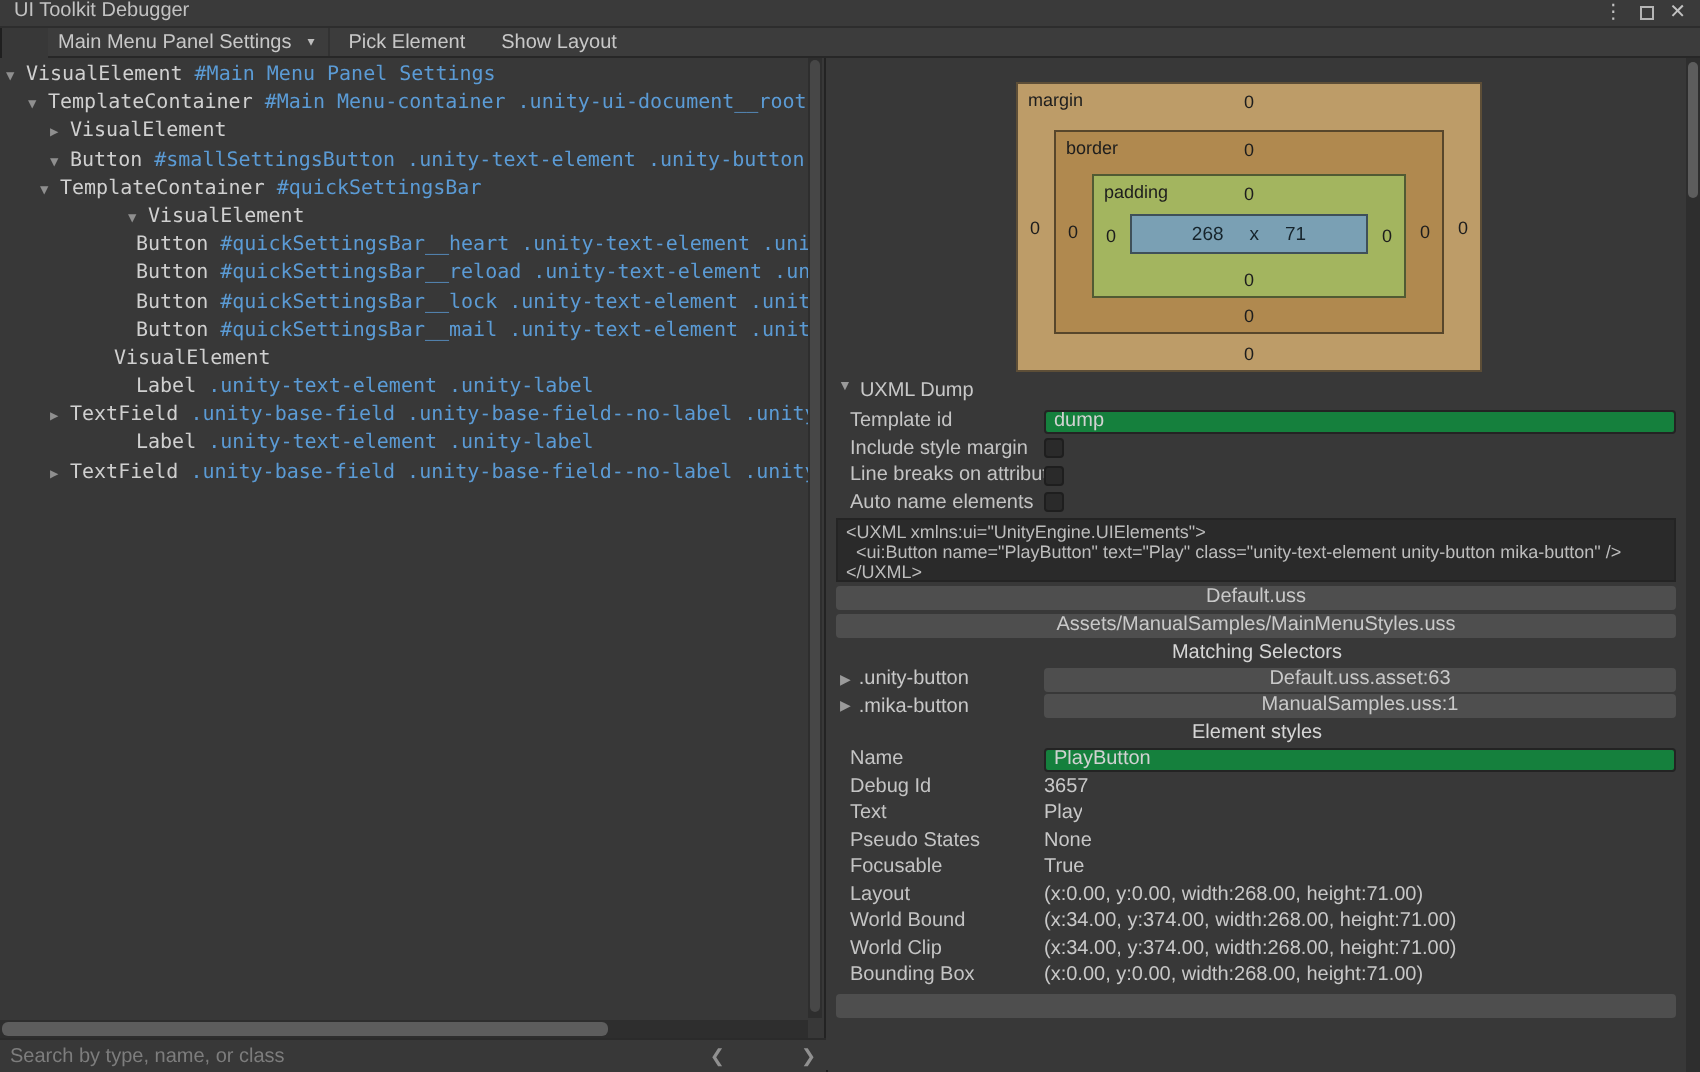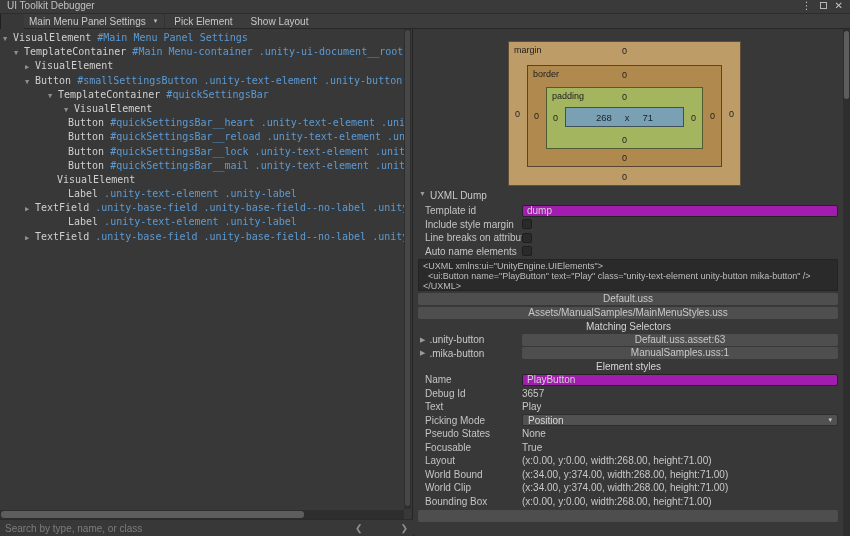--- a/index.html
+++ b/index.html
@@ -53,21 +53,21 @@
   .bm-num.bottom{left:0;right:0;bottom:3px;text-align:center;}
   .bm-num.left{left:6px;top:50%;transform:translateY(-50%);}
   .bm-num.right{right:6px;top:50%;transform:translateY(-50%);}
 
   
   .foldout{height:14px;display:flex;align-items:flex-start;padding-left:5px;gap:4px;}
   .tri{color:#9a9a9a;font-size:7px;}
   .prop-row{height:13.5px;display:flex;align-items:center;}
   .prop-label{width:108px;padding-left:11px;color:#c4c4c4;flex:none;overflow:hidden;white-space:nowrap;}
   .prop-control{flex:1;margin-right:5px;display:flex;align-items:center;min-width:0;}
-  .text-input{flex:1;height:12px;background:#a21caf;border:1px solid #232323;border-radius:2px;color:#d2d2d2;padding:0 4px;display:flex;align-items:center;overflow:hidden;white-space:nowrap;}
+  .text-input{flex:1;height:12px;background:#15803d;border:1px solid #232323;border-radius:2px;color:#d2d2d2;padding:0 4px;display:flex;align-items:center;overflow:hidden;white-space:nowrap;}
   .checkbox{width:10px;height:10px;background:#2a2a2a;border:1px solid #1e1e1e;border-radius:2px;flex:none;}
   .plain-value{color:#c8c8c8;overflow:hidden;white-space:nowrap;}
   .dropdown{flex:1;height:12px;background:#515151;border:1px solid #2e2e2e;border-radius:2px;display:flex;align-items:center;padding:0 5px;color:#d8d8d8;}
   .dd-caret{margin-left:auto;font-size:7px;color:#c8c8c8;}
   #uxml-code{margin:1px 5px 2px 4px;height:32px;background:#2a2a2a;border:1px solid #242424;font-family:"Liberation Sans",sans-serif;font-size:9px;line-height:10px;color:#bdbdbd;padding:1px 4px;white-space:pre;overflow:hidden;}
   .section-header{height:13px;line-height:13px;text-align:center;color:#d6d6d6;}
   .bar{height:12px;line-height:12px;background:#4e4e4e;border-radius:2px;text-align:center;color:#c9c9c9;margin:0 5px 1.5px 4px;overflow:hidden;white-space:nowrap;cursor:default;}
   .sel-row{height:13.5px;display:flex;align-items:center;}
   .sel-left{width:108px;flex:none;display:flex;align-items:center;gap:4px;padding-left:6px;overflow:hidden;white-space:nowrap;color:#c8c8c8;}
   .sel-row .bar{flex:1;margin:0 5px 0 0;}
@@ -93,21 +93,21 @@
   <div class="tb-btn">Pick Element</div>
   <div class="tb-btn">Show Layout</div>
 </div>
 
 <div id="left-panel">
   <div id="tree">
       <div class="tree-row" style="padding-left: 3px;"><span class="arrow">▼</span><span class="t-type">VisualElement</span><span class="t-name">#Main Menu Panel Settings</span></div>
       <div class="tree-row" style="padding-left: 14px;"><span class="arrow">▼</span><span class="t-type">TemplateContainer</span><span class="t-name">#Main Menu-container</span><span class="t-classes">.unity-ui-document__root</span></div>
       <div class="tree-row" style="padding-left: 25px;"><span class="arrow">▶</span><span class="t-type">VisualElement</span></div>
       <div class="tree-row" style="padding-left: 25px;"><span class="arrow">▼</span><span class="t-type">Button</span><span class="t-name">#smallSettingsButton</span><span class="t-classes">.unity-text-element .unity-button .quicksettings</span></div>
-      <div class="tree-row" style="padding-left: 48px;"><span class="arrow">▼</span><span class="t-type">TemplateContainer</span><span class="t-name">#quickSettingsBar</span></div>
+      <div class="tree-row" style="padding-left: 20px;"><span class="arrow">▼</span><span class="t-type">TemplateContainer</span><span class="t-name">#quickSettingsBar</span></div>
       <div class="tree-row" style="padding-left: 64px;"><span class="arrow">▼</span><span class="t-type">VisualElement</span></div>
       <div class="tree-row" style="padding-left: 58px;"><span class="arrow"></span><span class="t-type">Button</span><span class="t-name">#quickSettingsBar__heart</span><span class="t-classes">.unity-text-element .unity-button .quicksettings</span></div>
       <div class="tree-row" style="padding-left: 58px;"><span class="arrow"></span><span class="t-type">Button</span><span class="t-name">#quickSettingsBar__reload</span><span class="t-classes">.unity-text-element .unity-button .quicksettings</span></div>
       <div class="tree-row" style="padding-left: 58px;"><span class="arrow"></span><span class="t-type">Button</span><span class="t-name">#quickSettingsBar__lock</span><span class="t-classes">.unity-text-element .unity-button .quicksettings</span></div>
       <div class="tree-row" style="padding-left: 58px;"><span class="arrow"></span><span class="t-type">Button</span><span class="t-name">#quickSettingsBar__mail</span><span class="t-classes">.unity-text-element .unity-button .quicksettings</span></div>
       <div class="tree-row" style="padding-left: 47px;"><span class="arrow"></span><span class="t-type">VisualElement</span></div>
       <div class="tree-row" style="padding-left: 58px;"><span class="arrow"></span><span class="t-type">Label</span><span class="t-classes">.unity-text-element .unity-label</span></div>
       <div class="tree-row" style="padding-left: 25px;"><span class="arrow">▶</span><span class="t-type">TextField</span><span class="t-classes">.unity-base-field .unity-base-field--no-label .unity-base-text-field</span></div>
       <div class="tree-row" style="padding-left: 58px;"><span class="arrow"></span><span class="t-type">Label</span><span class="t-classes">.unity-text-element .unity-label</span></div>
       <div class="tree-row" style="padding-left: 25px;"><span class="arrow">▶</span><span class="t-type">TextField</span><span class="t-classes">.unity-base-field .unity-base-field--no-label .unity-base-text-field</span></div>
@@ -231,29 +231,20 @@
           <span class="plain-value">3657</span>
         </div>
       </div>
       <div class="prop-row">
         <span class="prop-label">Text</span>
         <div class="prop-control">
           <span class="plain-value">Play</span>
         </div>
       </div>
       <div class="prop-row">
-        <span class="prop-label">Picking Mode</span>
-        <div class="prop-control">
-          <div class="dropdown">
-            <span>Position</span>
-            <span class="dd-caret">▾</span>
-          </div>
-        </div>
-      </div>
-      <div class="prop-row">
         <span class="prop-label">Pseudo States</span>
         <div class="prop-control">
           <span class="plain-value">None</span>
         </div>
       </div>
       <div class="prop-row">
         <span class="prop-label">Focusable</span>
         <div class="prop-control">
           <span class="plain-value">True</span>
         </div>

